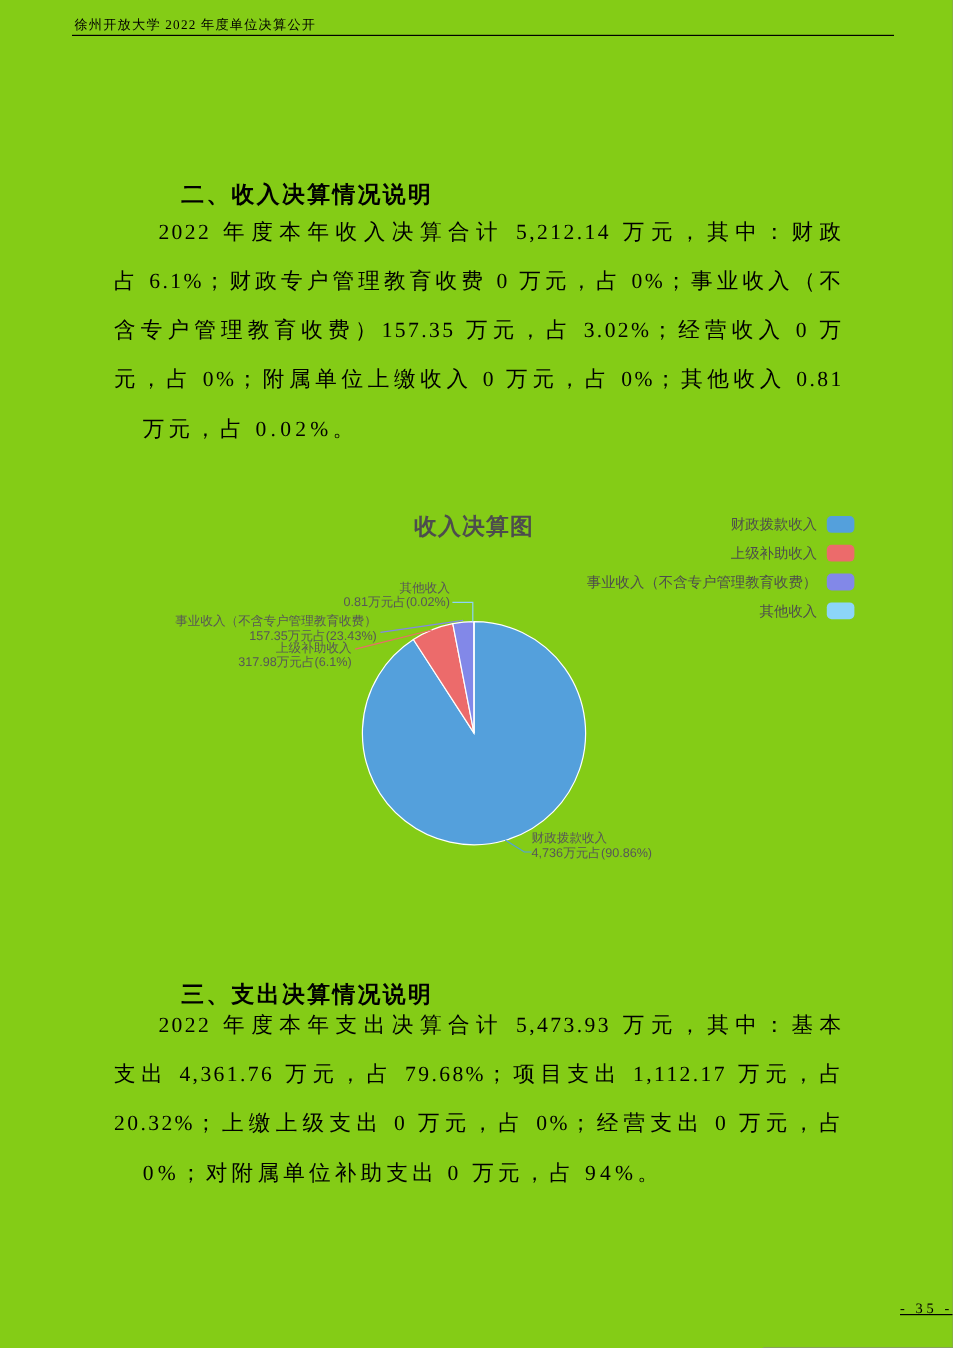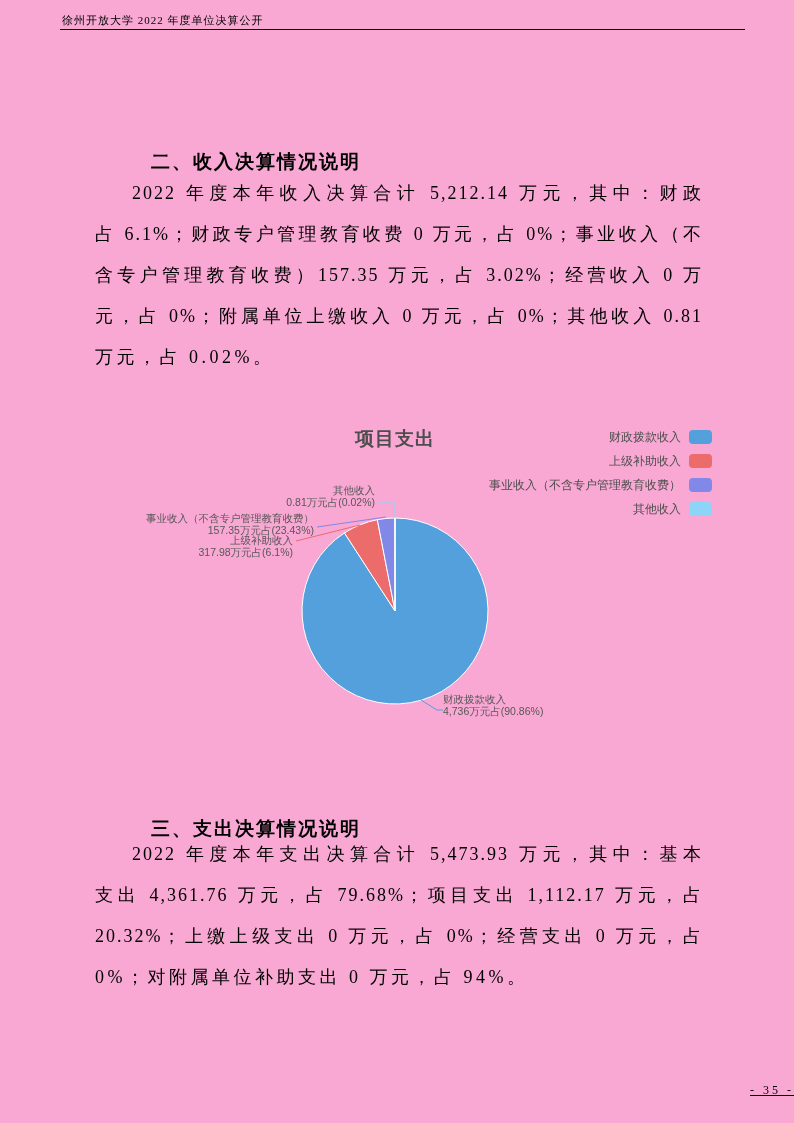--- a/index.html
+++ b/index.html
@@ -1,17 +1,17 @@
 <!DOCTYPE html>
 <html><head>
 <meta charset="utf-8">
 <style>
   html,body{margin:0;padding:0;background:#888;}
   .page{
-    position:relative;width:794px;height:1123px;margin:0 auto;background:#f9a8d4;
+    position:relative;width:794px;height:1123px;margin:0 auto;background:#84cc16;
     font-family:"Liberation Serif","DejaVu Serif",serif;color:#000;overflow:hidden;
   }
   
   .doc-header{
     position:absolute;top:13px;left:62px;font-size:11px;letter-spacing:1px;color:#000;
     font-family:"Liberation Serif","DejaVu Serif",serif;
   }
   .doc-header-rule{position:absolute;top:29px;left:60px;width:685px;border-top:1.6px solid #000;}
   
   .intro{
@@ -25,21 +25,21 @@
   .h-expense{top:804px;}
   .para{position:absolute;left:95px;width:608px;font-size:18px;}
   .p-income{top:173px;}
   .p-expense{top:834px;}
   .jline{
     height:41px;line-height:41px;letter-spacing:2px;white-space:nowrap;
     text-align:justify;text-align-last:justify;text-justify:inter-character;white-space:normal;
     overflow:hidden;
   }
   .jline.findent{text-indent:37px;}
-  .jline.jlast{text-align-last:left;letter-spacing:3.5px;}
+  .jline.jlast{text-align-last:left;letter-spacing:3.5px;margin-left:24px;}
   
   .chart{position:absolute;top:418px;left:0;width:794px;height:312px;
     font-family:"Liberation Sans","DejaVu Sans",sans-serif;}
   .chart-title{
     position:absolute;top:8px;left:0;width:790px;text-align:center;
     font-size:19px;font-weight:700;color:#4d4d4d;letter-spacing:1px;
   }
   .legend{position:absolute;top:12px;right:82px;display:flex;flex-direction:column;align-items:flex-end;}
   .legend-row{display:flex;align-items:center;height:14px;margin-bottom:10px;}
   .lg-text{font-size:12px;color:#4d4d4d;margin-right:8px;white-space:nowrap;}
@@ -69,21 +69,21 @@
 
   <div class="para p-income">
       <div class="jline findent">2022 年度本年收入决算合计 5,212.14 万元，其中：财政</div>
       <div class="jline">占 6.1%；财政专户管理教育收费 0 万元，占 0%；事业收入（不</div>
       <div class="jline">含专户管理教育收费）157.35 万元，占 3.02%；经营收入 0 万</div>
       <div class="jline">元，占 0%；附属单位上缴收入 0 万元，占 0%；其他收入 0.81</div>
       <div class="jline jlast">万元，占 0.02%。</div>
     </div>
 
   <div class="chart">
-    <div class="chart-title">项目支出</div>
+    <div class="chart-title">收入决算图</div>
     <div class="legend">
         <div class="legend-row">
           <span class="lg-text">财政拨款收入</span>
           <span class="lg-swatch" style="background: rgb(84, 160, 220);"></span>
         </div>
         <div class="legend-row">
           <span class="lg-text">上级补助收入</span>
           <span class="lg-swatch" style="background: rgb(236, 107, 107);"></span>
         </div>
         <div class="legend-row">

